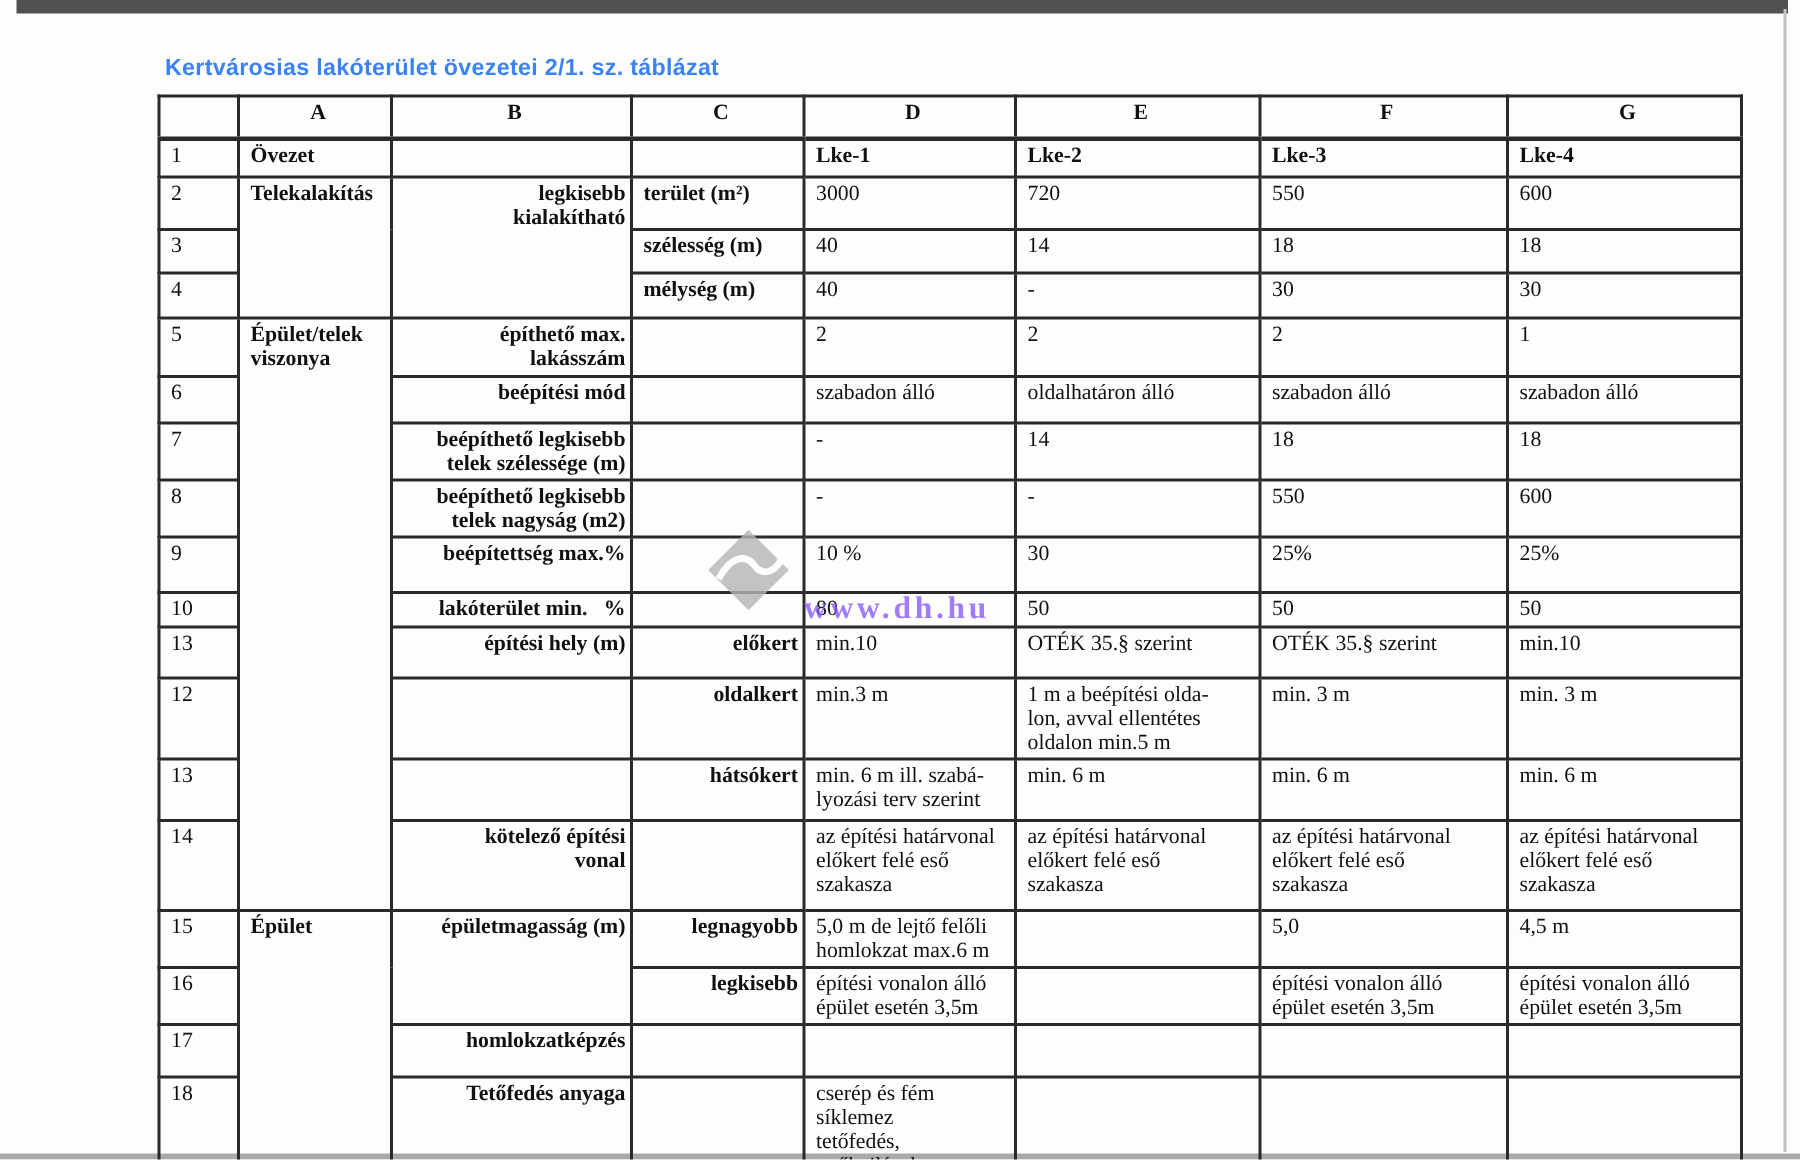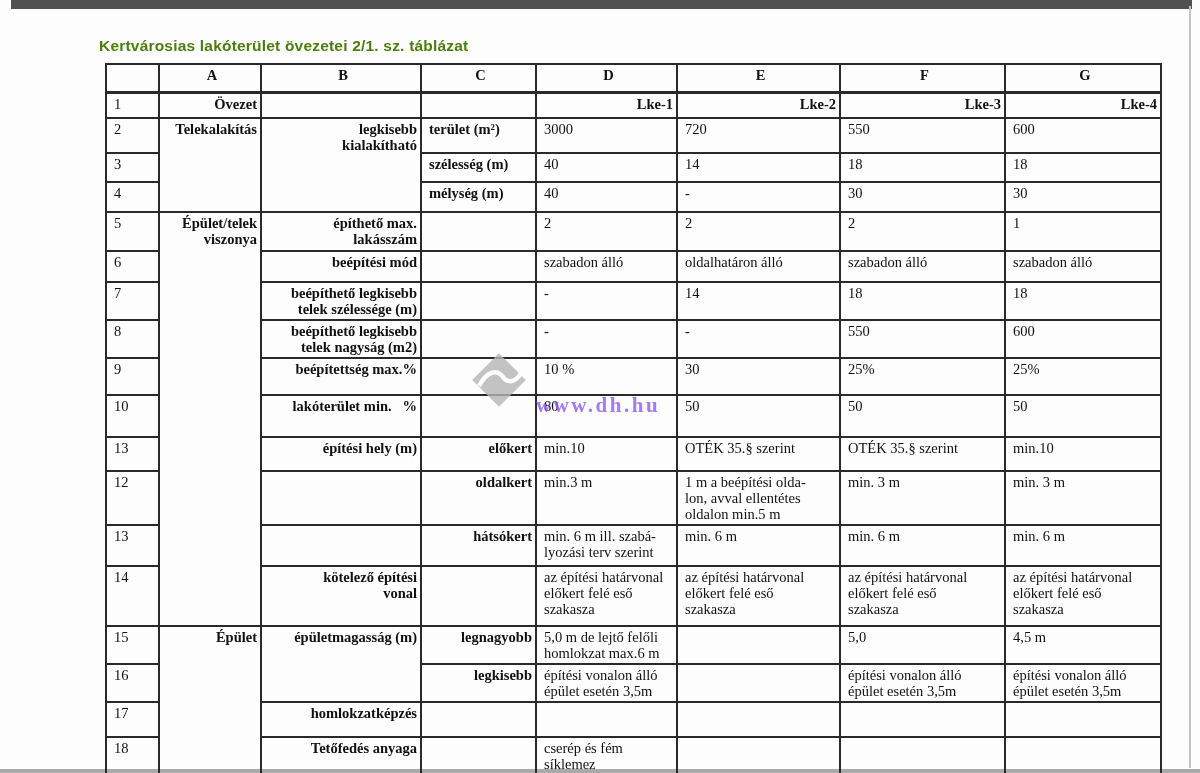--- a/index.html
+++ b/index.html
@@ -5,43 +5,43 @@
   html,body{margin:0;padding:0;}
   body{
     width:1200px;height:773px;position:relative;overflow:hidden;
     background:#fdfdfd;font-family:"Liberation Serif",serif;
   }
   .edge-top{position:absolute;left:11px;top:0;width:1181px;height:9px;background:#515151;}
   .edge-right{position:absolute;left:1189px;top:6px;width:2px;height:762px;background:#c2c2c2;}
   .edge-bottom{position:absolute;left:0;top:769px;width:1200px;height:4px;background:#a9a9a9;}
 
   .title{
-    position:absolute;left:99px;top:37px;
+    position:absolute;left:110px;top:37px;
     font-family:"Liberation Sans",sans-serif;font-weight:bold;font-size:15.5px;
-    color:#4d7c0f;letter-spacing:.2px;
+    color:#3b82f6;letter-spacing:.2px;
   }
 
   table.grid{
     position:absolute;left:105px;top:63px;width:1055px;
     border-collapse:collapse;table-layout:fixed;
   }
   table.grid td{
     border:2px solid #2a2a2a;
     font-family:"Liberation Serif",serif;font-size:14.5px;line-height:16px;
     color:#101010;vertical-align:top;white-space:pre-wrap;overflow:hidden;
     padding:2px 3px 2px 7px;
   }
   tr.hdr td{border-bottom-width:3px;}
   td.cl{
     font-family:"Liberation Sans",sans-serif;font-weight:bold;font-size:14px;
     text-align:center;vertical-align:middle;padding:0;
   }
   td.rn{font-size:15px;padding:5px 2px 2px 8px;}
-  td.zone{font-weight:bold;font-size:15px;text-align:right;vertical-align:middle;padding:0 0 3px 0;}
-  td.cat{font-weight:bold;padding:2px 2px 2px 6px;text-align:right;}
+  td.zone{font-weight:bold;font-size:15px;text-align:left;vertical-align:middle;padding:0 0 3px 0;}
+  td.cat{font-weight:bold;padding:2px 2px 2px 6px;}
   td.lbl{font-weight:bold;text-align:right;padding:2px 8px 2px 2px;}
   td.clbl{font-weight:bold;padding:2px 2px 2px 7px;}
   td.sublbl{font-weight:bold;text-align:right;padding:2px 8px 2px 2px;}
   td.vmid{vertical-align:middle;margin-left:12px;}
 
   .wm{position:absolute;left:468px;top:348px;width:310px;height:78px;pointer-events:none;z-index:3;opacity:.8;}
   .wm-logo{position:absolute;left:2px;top:2px;}
   .wm-brand{
     position:absolute;left:60px;top:9px;white-space:nowrap;
     font-family:"Liberation Serif",serif;font-size:27px;letter-spacing:3px;color:#b3b3b3;
@@ -174,21 +174,21 @@
   <tr style="height:37px">
     <td class="rn">9</td>
     <td class="lbl">beépítettség max.%</td>
     <td></td>
     <td>10 %</td>
     <td>30</td>
     <td>25%</td>
     <td>25%</td>
   </tr>
 
-  <tr style="height:42px">
+  <tr style="height:23px">
     <td class="rn">10</td>
     <td class="lbl">lakóterület min.   %</td>
     <td></td>
     <td>80</td>
     <td>50</td>
     <td>50</td>
     <td>50</td>
   </tr>
 
   <tr style="height:34px">

